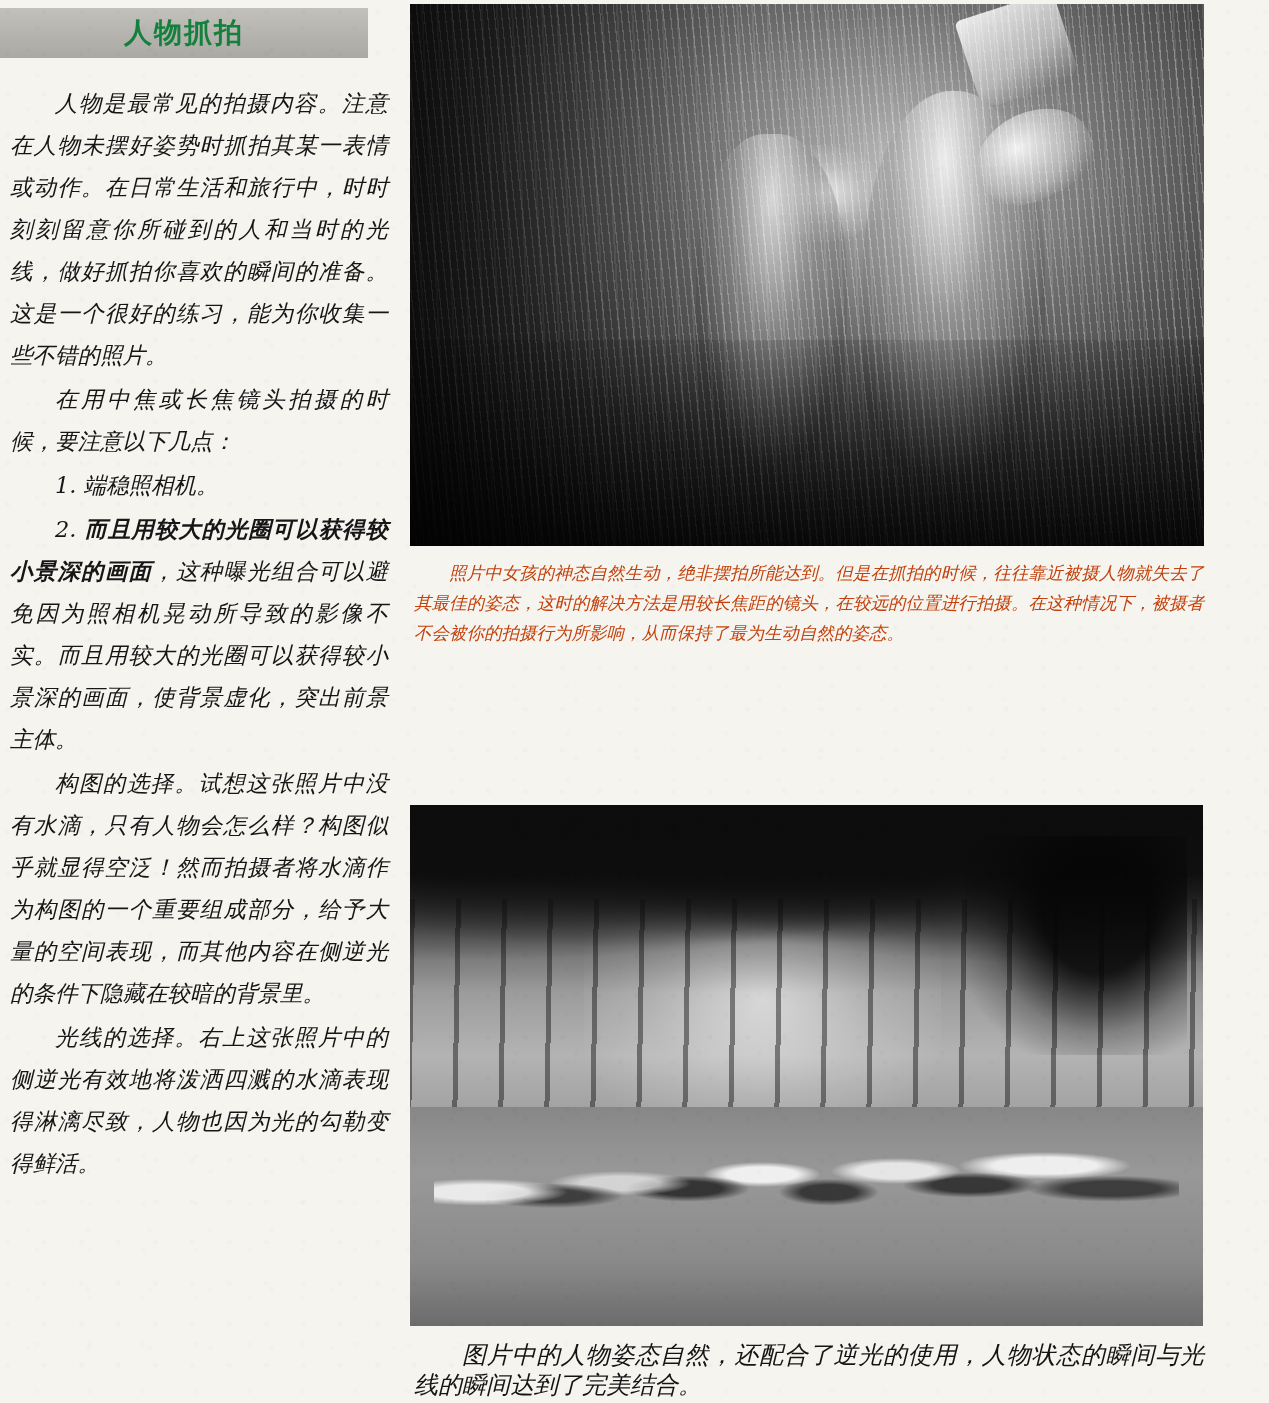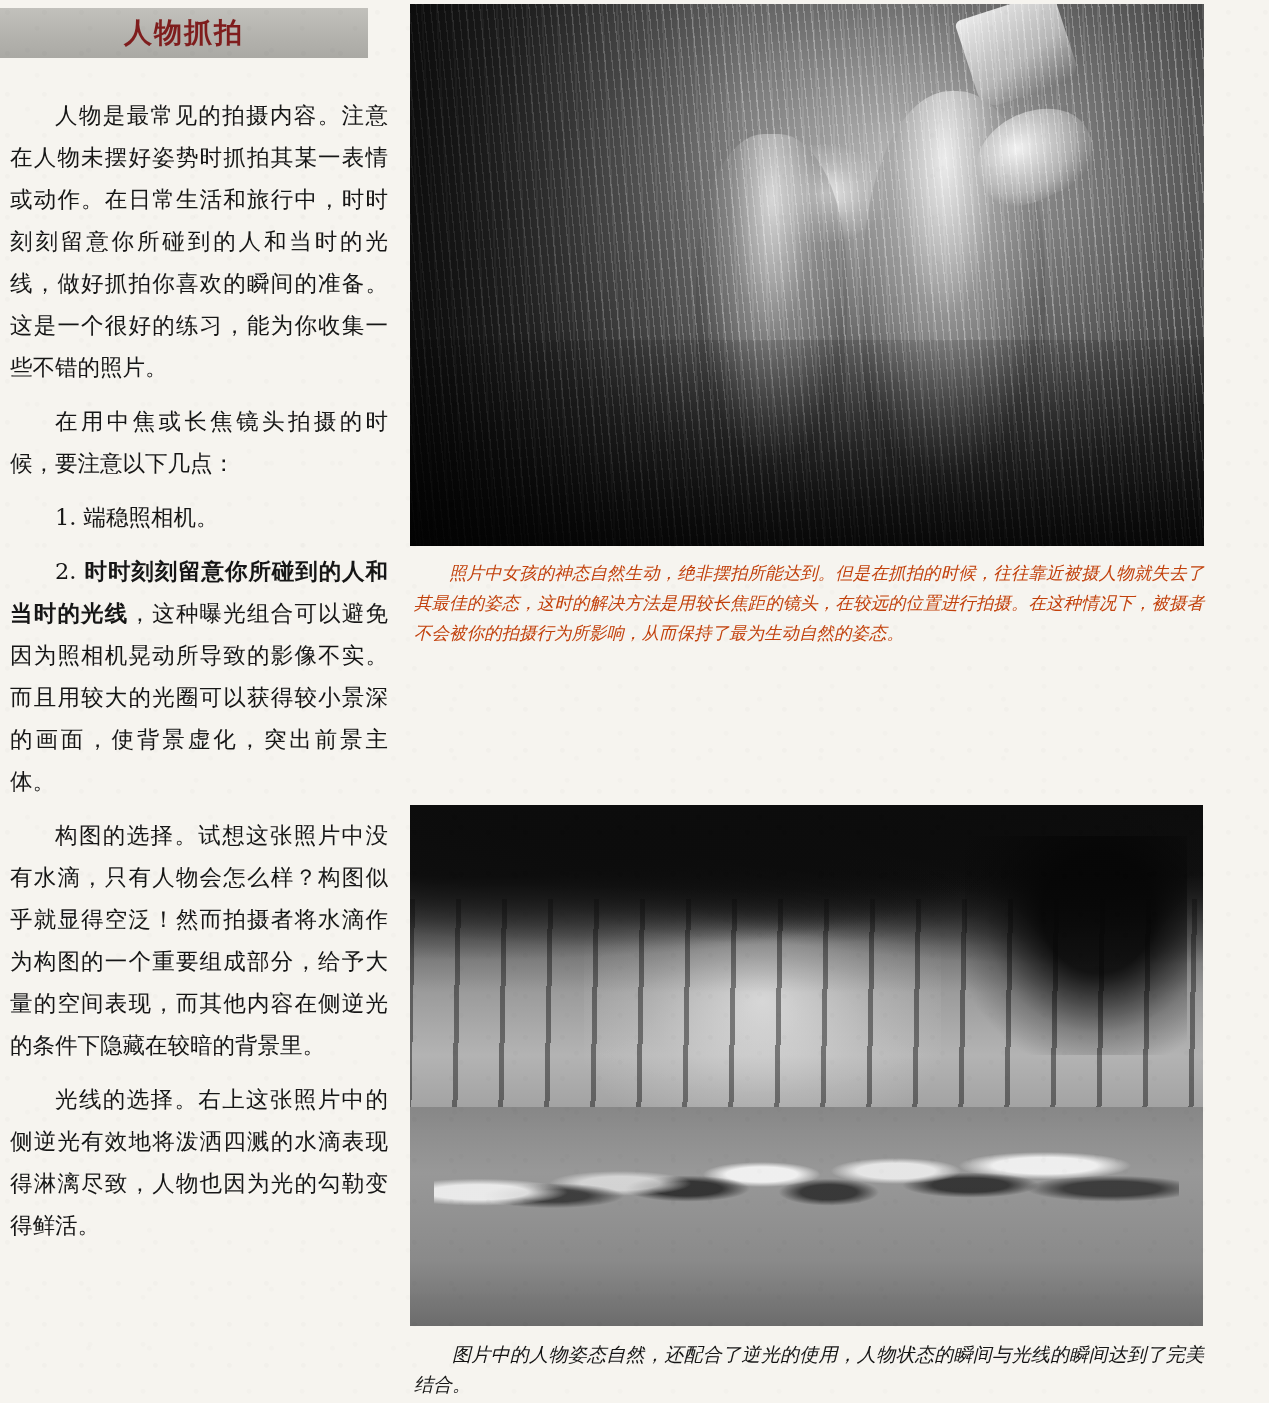--- a/index.html
+++ b/index.html
@@ -52,36 +52,37 @@
     left: 0;
     top: 8px;
     width: 368px;
     height: 50px;
     line-height: 50px;
     text-align: center;
     font-family: "DejaVu Serif", "Liberation Serif", serif;
     font-weight: bold;
     font-size: 28px;
     letter-spacing: 2px;
-    color: #7f1d1d;
+    color: #15803d;
   }
   .body-text {
     position: absolute;
     left: 10px;
     top: 82px;
     width: 378px;
     font-family: "DejaVu Serif", "Liberation Serif", serif;
     font-size: 22.5px;
     line-height: 42px;
     color: #161616;
     text-align: justify;
   }
   .body-text p {
-    margin: 12px 0 2px 0;
+    margin: 0 0 2px 0;
     text-indent: 2em;
+    font-style: italic;
   }
   .body-text b {
     font-weight: bold;
   }
 
   .photo {
     position: absolute;
     overflow: hidden;
     background: #111;
     filter: grayscale(100%) contrast(105%);
@@ -251,41 +252,41 @@
   }
 
   
   #caption-bottom {
     position: absolute;
     left: 414px;
     top: 1340px;
     width: 790px;
     font-family: Liberation Serif, serif;
     font-style: italic;
-    font-size: 19px;
+    font-size: 24px;
     line-height: 30px;
     color: #141414;
     text-align: justify;
     text-indent: 2em;
   }
 </style>
 </head>
 <body>
 
 <div id="page">
 
   <div class="left-col">
     <div class="heading-bar"></div>
     <div class="heading-text">人物抓拍</div>
 
     <div class="body-text">
       <p>人物是最常见的拍摄内容。注意在人物未摆好姿势时抓拍其某一表情或动作。在日常生活和旅行中，时时刻刻留意你所碰到的人和当时的光线，做好抓拍你喜欢的瞬间的准备。这是一个很好的练习，能为你收集一些不错的照片。</p>
       <p>在用中焦或长焦镜头拍摄的时候，要注意以下几点：</p>
       <p>1. 端稳照相机。</p>
-      <p>2. <b>时时刻刻留意你所碰到的人和当时的光线</b>，这种曝光组合可以避免因为照相机晃动所导致的影像不实。而且用较大的光圈可以获得较小景深的画面，使背景虚化，突出前景主体。</p>
+      <p>2. <b>而且用较大的光圈可以获得较小景深的画面</b>，这种曝光组合可以避免因为照相机晃动所导致的影像不实。而且用较大的光圈可以获得较小景深的画面，使背景虚化，突出前景主体。</p>
       <p>构图的选择。试想这张照片中没有水滴，只有人物会怎么样？构图似乎就显得空泛！然而拍摄者将水滴作为构图的一个重要组成部分，给予大量的空间表现，而其他内容在侧逆光的条件下隐藏在较暗的背景里。</p>
       <p>光线的选择。右上这张照片中的侧逆光有效地将泼洒四溅的水滴表现得淋漓尽致，人物也因为光的勾勒变得鲜活。</p>
     </div>
   </div>
 
   <div class="photo" id="photo-top">
     <div class="p1-bg"></div>
     <div class="p1-splash"></div>
     <div class="p1-fig-a"></div>
     <div class="p1-fig-b"></div>

